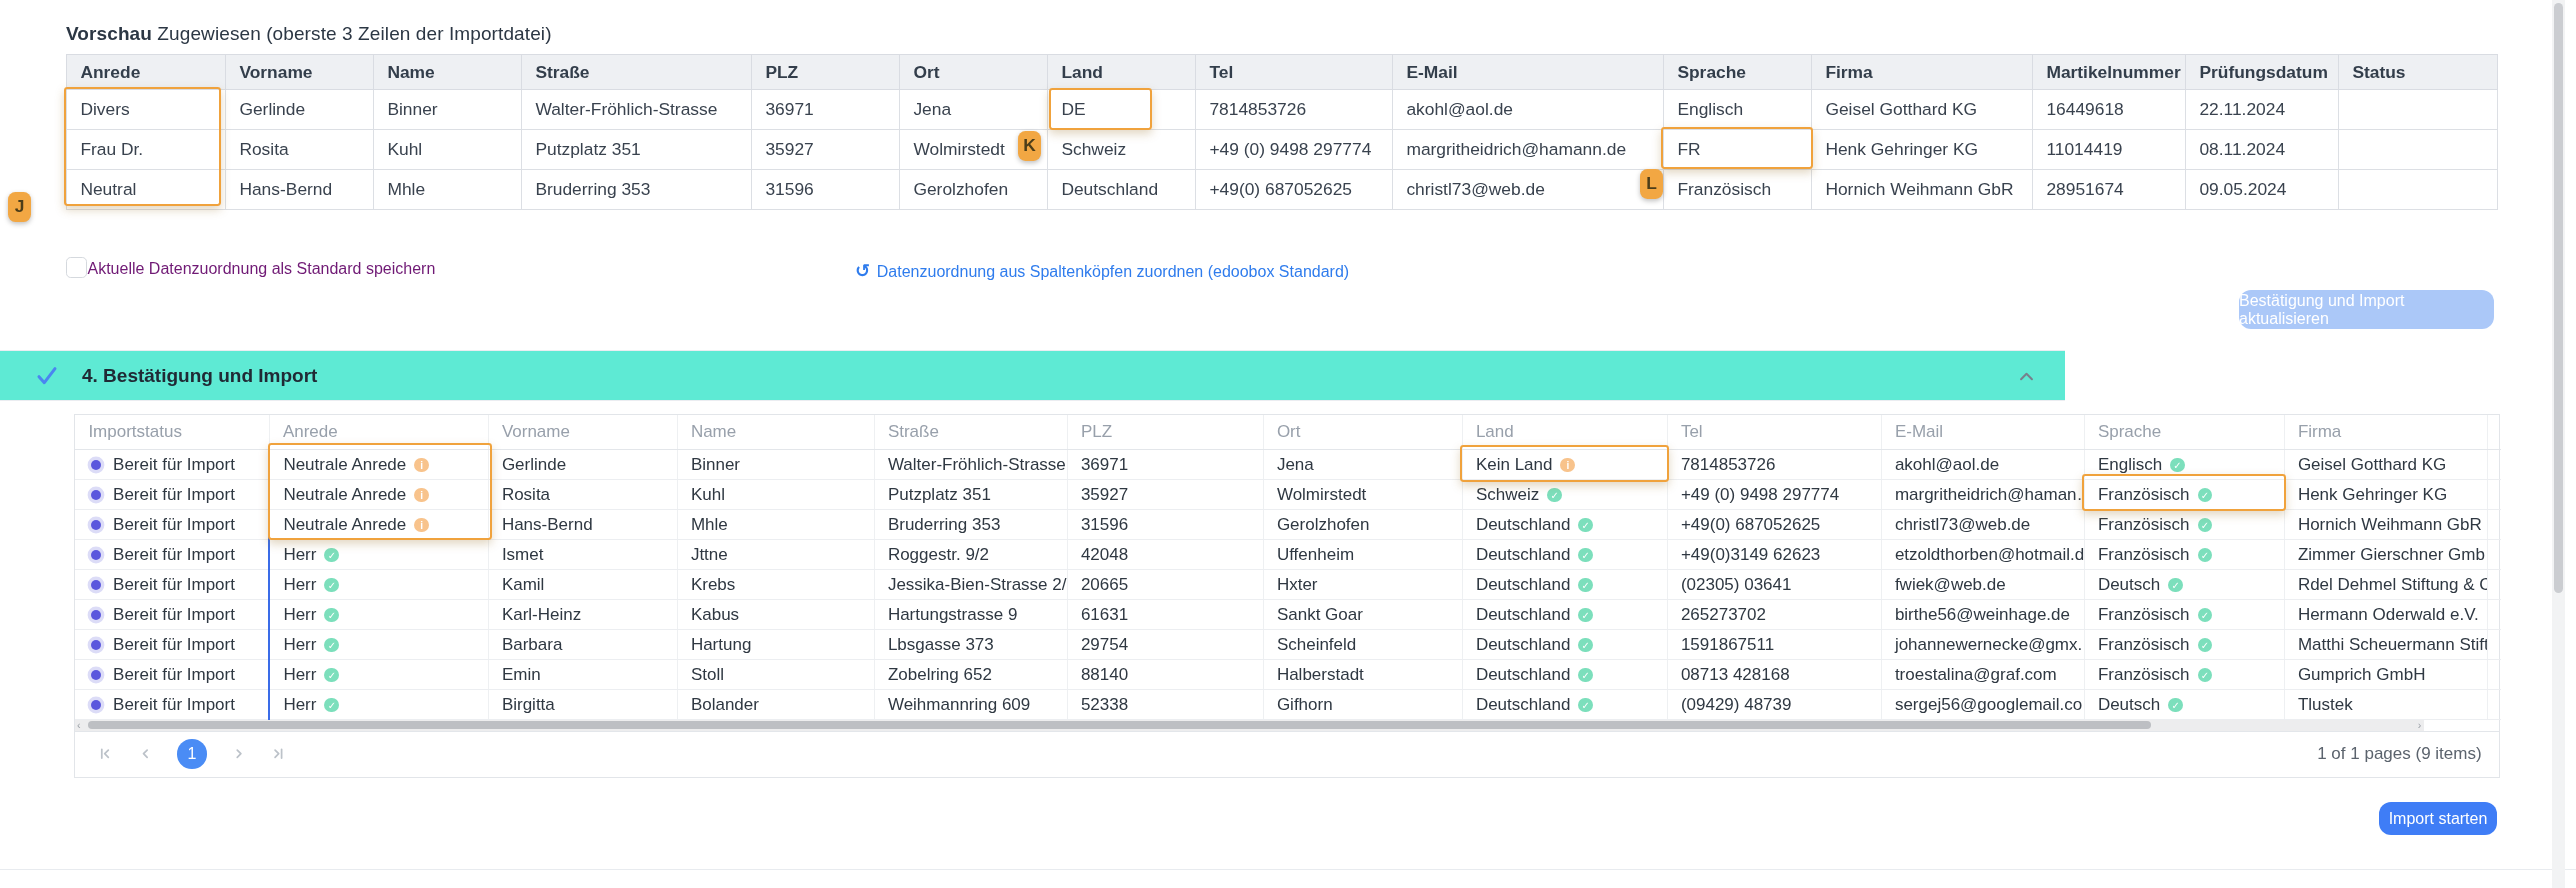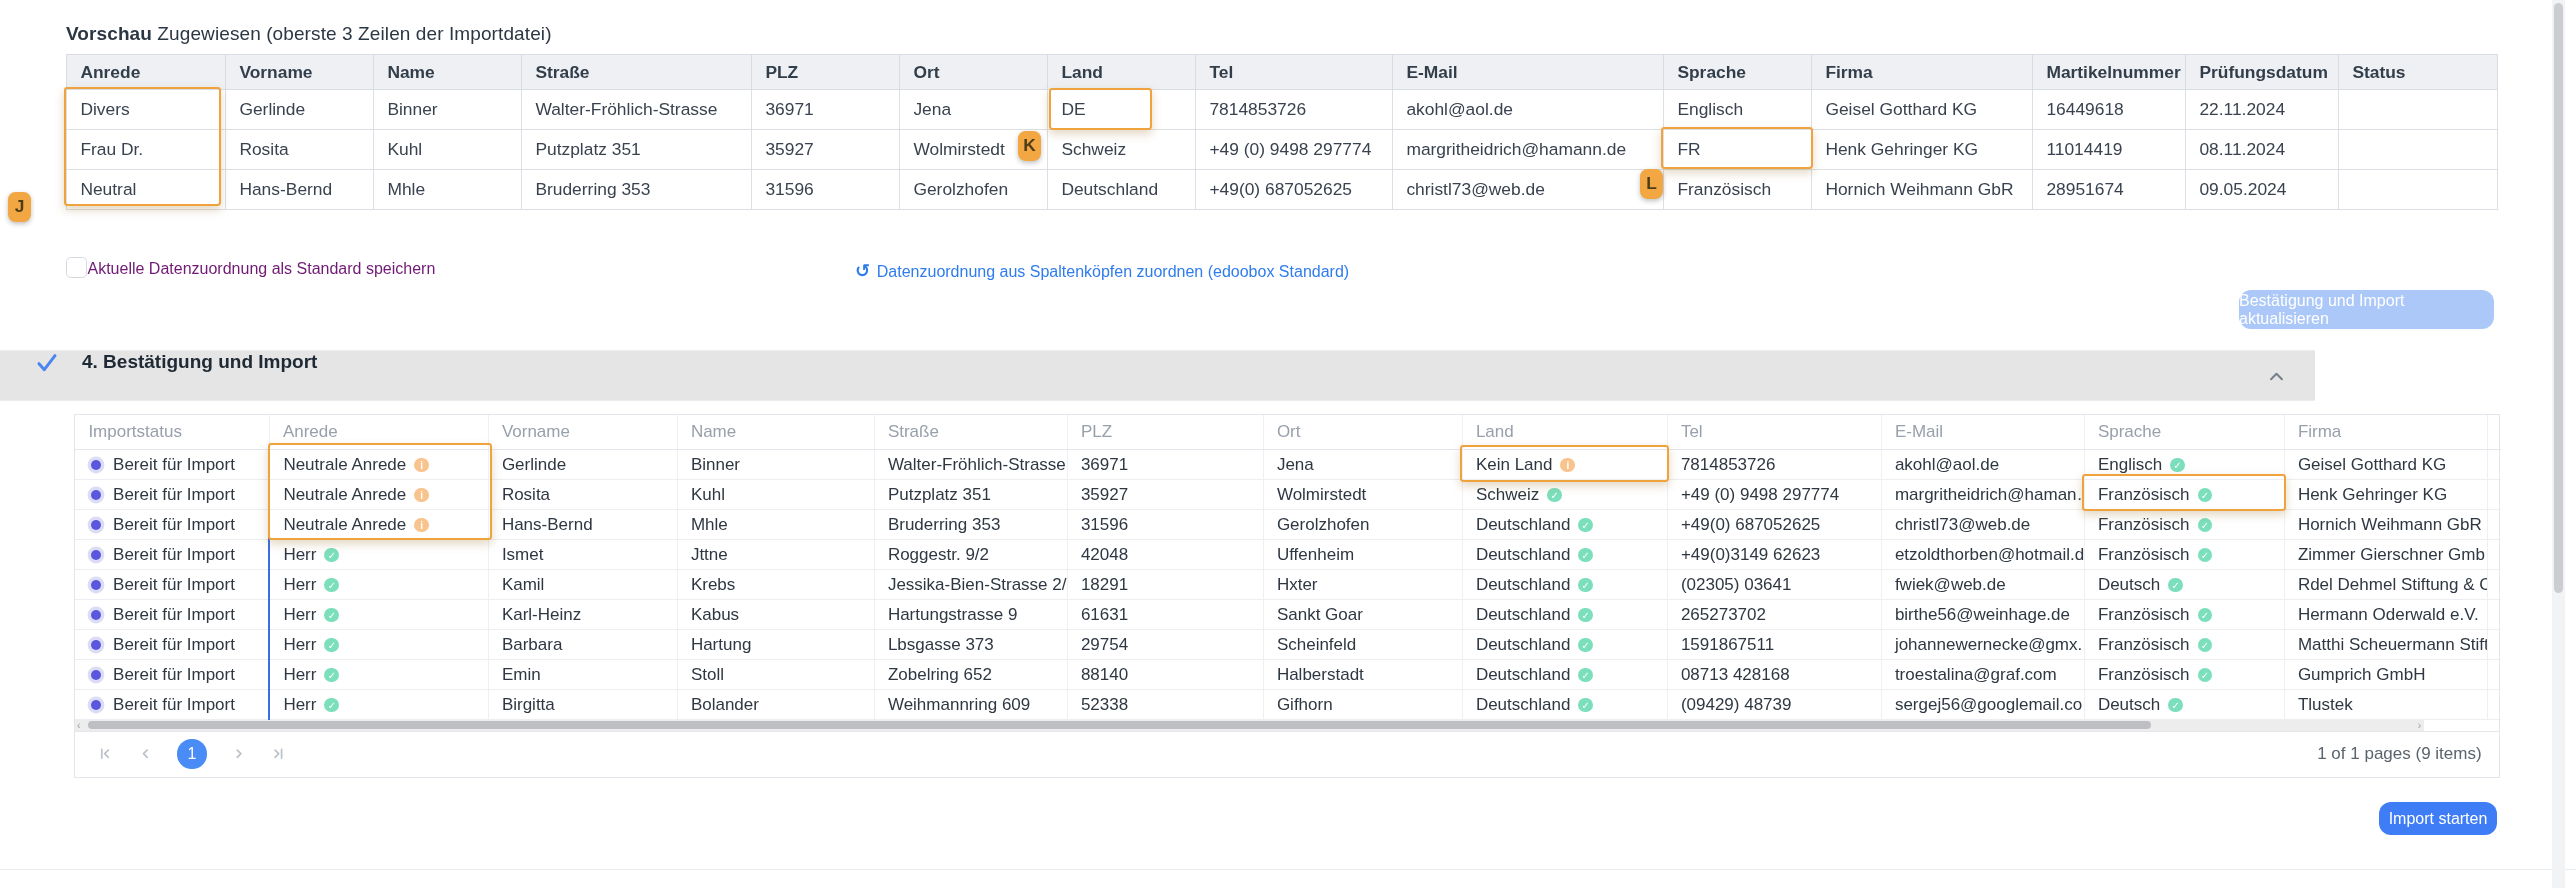--- a/index.html
+++ b/index.html
@@ -33,22 +33,22 @@
   #mapbar .mb-link .undo{font-size:18px;margin-right:6.7px;font-weight:700}
   #mapbar .lnk1{left:350px}
   #mapbar .lnk2{left:789px}
 
   
   .btn{display:flex;align-items:center;justify-content:center;border:none;border-radius:12px;color:#fff;cursor:pointer;font-family:inherit}
   #update-btn{left:2239px;top:290px;width:255px;height:39px;background:#abc8f8;font-size:16px}
   #import-btn{left:2379px;top:802px;width:118px;height:33px;background:#3f7df6;font-size:16px}
 
   
-  #band{left:0;top:350px;width:2315px;height:49px;background:#e5e5e5;
-    border-top:0.7px solid #ebedf1;border-bottom:0.7px solid #ebedf1;display:flex;align-items:flex-start}
+  #band{left:0;top:350px;width:2065px;height:49px;background:#5eead4;
+    border-top:0.7px solid #ebedf1;border-bottom:0.7px solid #ebedf1;display:flex;align-items:center}
   #band .check-ic{margin-left:35px;flex:none}
   #band .band-title{margin-left:23px;font-size:19px;font-weight:700;color:#202a35}
   #band .chev{position:absolute;right:29.5px;top:16px}
 
   
   #card{left:74px;top:414px;width:2424px;background:#fff;border:0.7px solid #e2e5e9}
   #confirm-table{width:100%;border-collapse:collapse;table-layout:fixed;font-size:17px}
   #confirm-table th{
     height:34px;color:#98a0ab;font-weight:400;text-align:left;padding:0 5.4px 0 13.4px;
     border-bottom:0.7px solid #e3e6ea;border-right:0.7px solid #eef0f2;white-space:nowrap;overflow:hidden;
@@ -318,21 +318,21 @@
           <td>Zimmer Gierschner Gmb…</td>
           <td></td>
         </tr>
 
         <tr>
           <td><span class="dot"></span><span>Bereit für Import</span></td>
           <td class="col-anrede"><span>Herr</span><span class="ci icon-ok"></span></td>
           <td>Kamil</td>
           <td>Krebs</td>
           <td>Jessika-Bien-Strasse 2/0</td>
-          <td>18291</td>
+          <td>20665</td>
           <td>Hxter</td>
           <td><span>Deutschland</span><span class="ci icon-ok"></span></td>
           <td>(02305) 03641</td>
           <td>fwiek@web.de</td>
           <td><span>Deutsch</span><span class="ci icon-ok"></span></td>
           <td>Rdel Dehmel Stiftung &amp; C…</td>
           <td></td>
         </tr>
 
         <tr>

